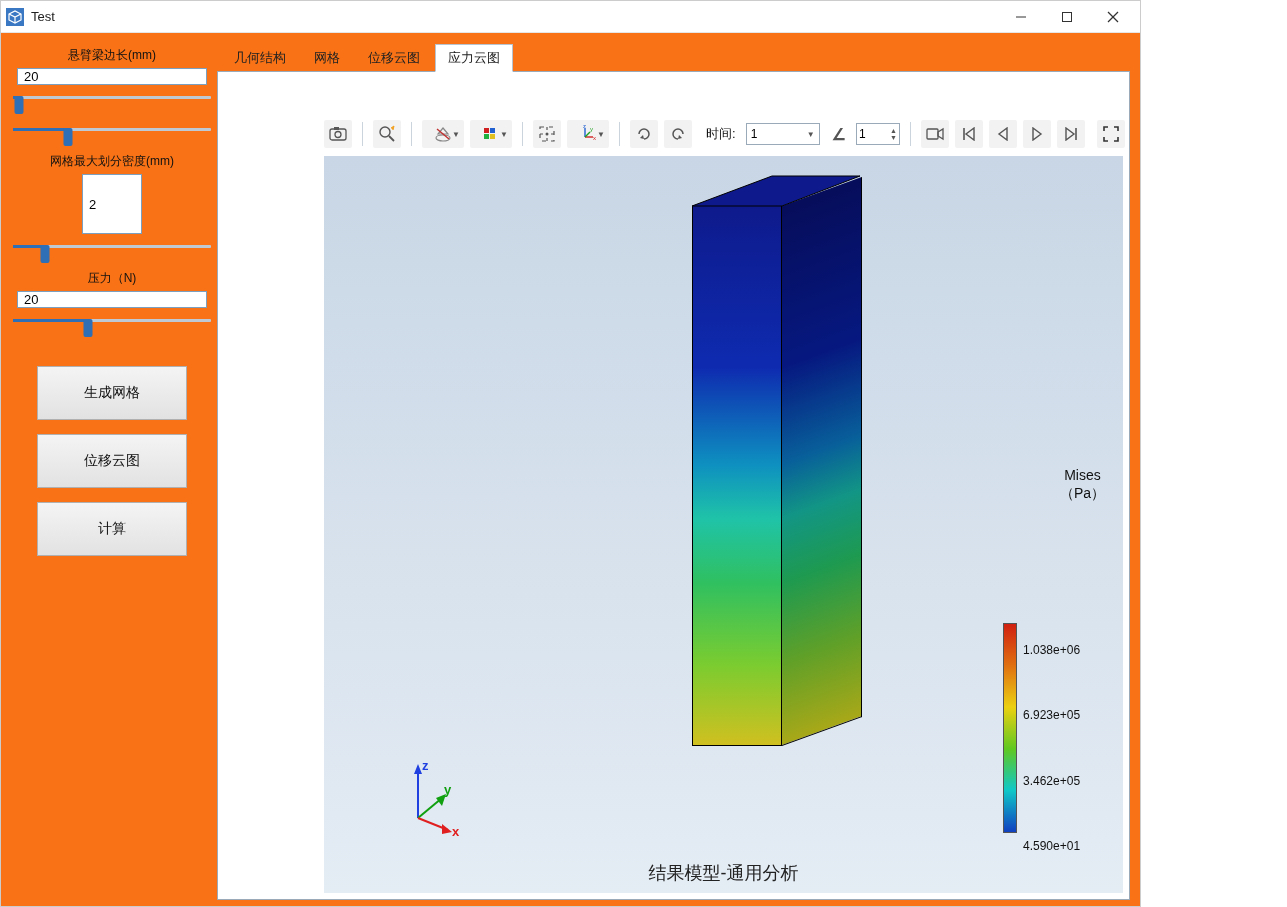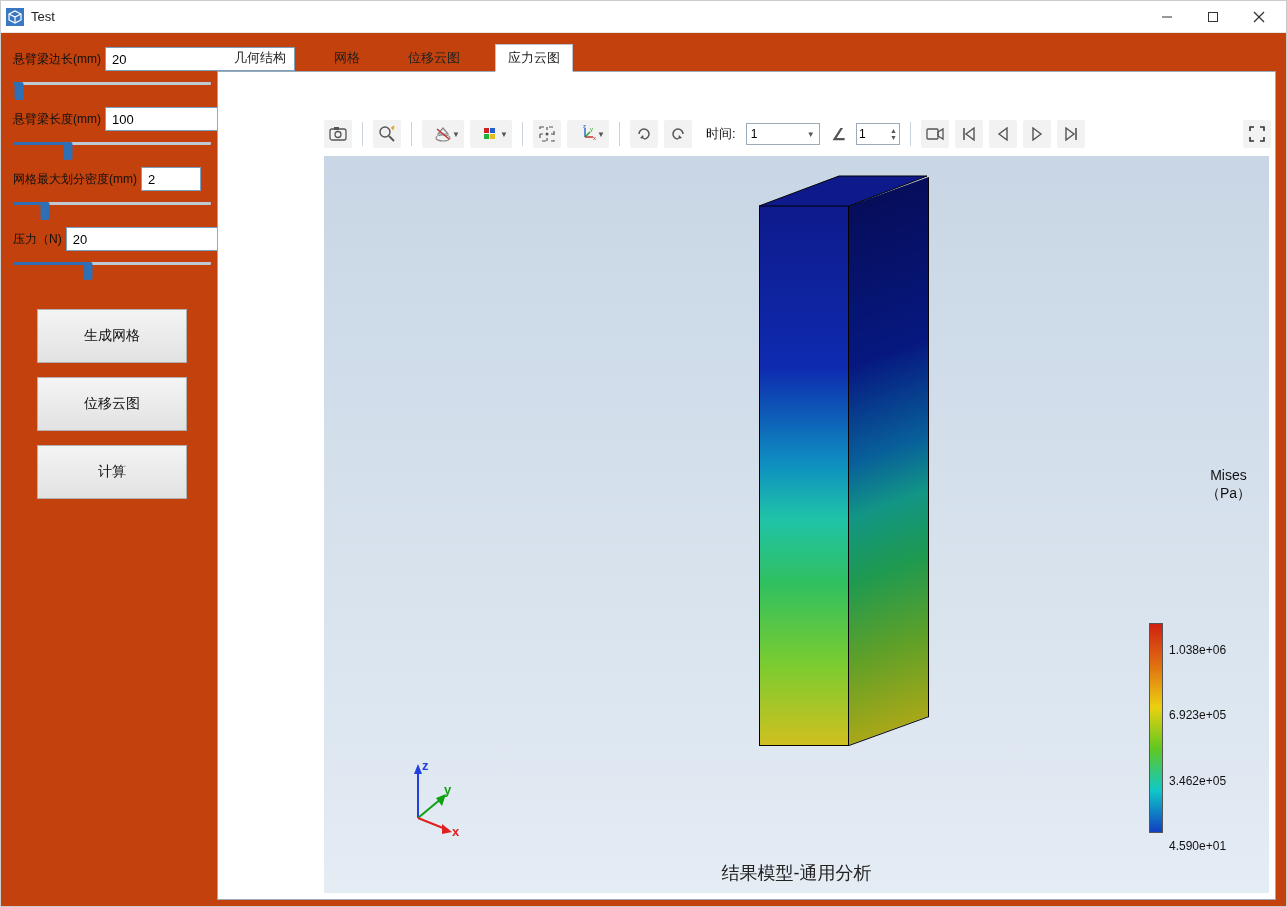--- a/index.html
+++ b/index.html
@@ -1,33 +1,33 @@
 <!DOCTYPE html>
 <html><head>
 <meta charset="utf-8">
 <style>
 * { box-sizing: border-box; margin: 0; padding: 0; }
 body { font-family: "Microsoft YaHei", Arial, sans-serif; font-size: 13px; background: #fff; overflow: hidden; }
-.window { width: 1287px; height: 907px; border: 1px solid #ccc; background: #c2410c; display: flex; flex-direction: column; }
+.window { width: 1141px; height: 907px; border: 1px solid #ccc; background: #f97316; display: flex; flex-direction: column; }
 .titlebar { height: 32px; display: flex; align-items: center; padding: 0 4px; border-bottom: 1px solid #e6e6e6; background: #fff; }
 .titlebar .app-icon { width: 20px; height: 20px; margin-right: 6px; display:flex; align-items:center; justify-content:center;}
 .titlebar .title { flex: 1; font-size: 13px; color: #222; }
 .titlebar .win-btn { width: 46px; height: 32px; display: flex; align-items: center; justify-content: center; cursor: pointer; }
 .body { flex: 1; display: flex; padding: 10px 6px 6px 6px; }
 .sidebar { width: 210px; padding: 4px 6px; }
-.param-row { margin-bottom: 4px; display: flex; align-items: center; gap: 4px; }
+.param-row { margin-bottom: 4px; display: flex; align-items: center; gap: 4px; flex-direction: column; }
 .param-label { font-size: 12px; color: #111; white-space: nowrap; }
 .param-input { flex:1; height: 24px; border: 1px solid #7a9fbf; padding: 0 6px; font-size: 13px; background:#fff; }
 .slider { height: 16px; display: flex; align-items: center; position: relative; margin-bottom: 16px; }
 .slider .track { width: 100%; height: 3px; background: #bfc9d4; border-radius: 1px; position: relative; }
 .slider .filled { position: absolute; left: 0; top: 0; height: 100%; background: #2f6fb5; }
 .slider .thumb { width: 9px; height: 18px; background: #2f6fb5; position: absolute; border-radius: 2px; transform: translateX(-50%); }
 .big-btn { width: 150px; height: 54px; margin: 14px auto; display: block; background: linear-gradient(#f4f4f4, #e2e2e2); border: 1px solid #b0b0b0; cursor: pointer; font-size: 14px; color: #111; }
 .main { flex: 1; display: flex; flex-direction: column; }
-.tabs { height: 28px; display: flex; align-items: flex-end; padding-left: 4px; gap: 20px; }
+.tabs { height: 28px; display: flex; align-items: flex-end; padding-left: 4px; }
 .tab { padding: 4px 12px; font-size: 13px; color: #222; cursor: pointer; border: 1px solid transparent; border-bottom: none; margin-right: 2px; }
 .tab.active { background: #fff; border-color: #b7c3cf; border-bottom: 1px solid #fff; position: relative; top: 1px; }
 .viewer { flex: 1; border: 1px solid #9aaab9; background: #fff; display: flex; flex-direction: column; margin-right: 4px; }
 .toolbar-row { height: 36px; display: flex; align-items: center; padding: 0 4px; gap:6px; margin-top: 44px; padding-left: 106px;}
 .tbtn { width: 28px; height: 28px; border: 1px solid transparent; background: #f2f2f2; display: flex; align-items: center; justify-content: center; cursor: pointer; border-radius: 2px;}
 .tbtn.dd { width: 42px; position:relative; }
 .dd-arrow { position:absolute; right:3px; font-size:8px; color:#555;}
 .vsep { width: 1px; height: 24px; background: #cbd4dd; margin: 0 4px; }
 .time-label { font-size: 13px; color: #111; margin: 0 4px 0 8px; }
 .time-select { width: 74px; height: 22px; border: 1px solid #9aaab9; background:#fff; padding:0 4px; display:flex; align-items:center; justify-content:space-between; font-size:12px; cursor:pointer;}
@@ -82,24 +82,20 @@
         <span class="param-label">悬臂梁边长(mm)</span>
         <input class="param-input" value="20" style="">
       </div>
       <div class="slider">
           <div class="track">
             <div class="filled" style="width:3%"></div>
             <div class="thumb" style="left:3%"></div>
           </div>
         </div>
 
-      <div class="param-row">
-        <span class="param-label">悬臂梁长度(mm)</span>
-        <input class="param-input" value="100" style="">
-      </div>
       <div class="slider">
           <div class="track">
             <div class="filled" style="width:28%"></div>
             <div class="thumb" style="left:28%"></div>
           </div>
         </div>
 
       <div class="param-row">
         <span class="param-label">网格最大划分密度(mm)</span>
         <input class="param-input" style="width: 60px; flex: 0 0 60px;" value="2">

